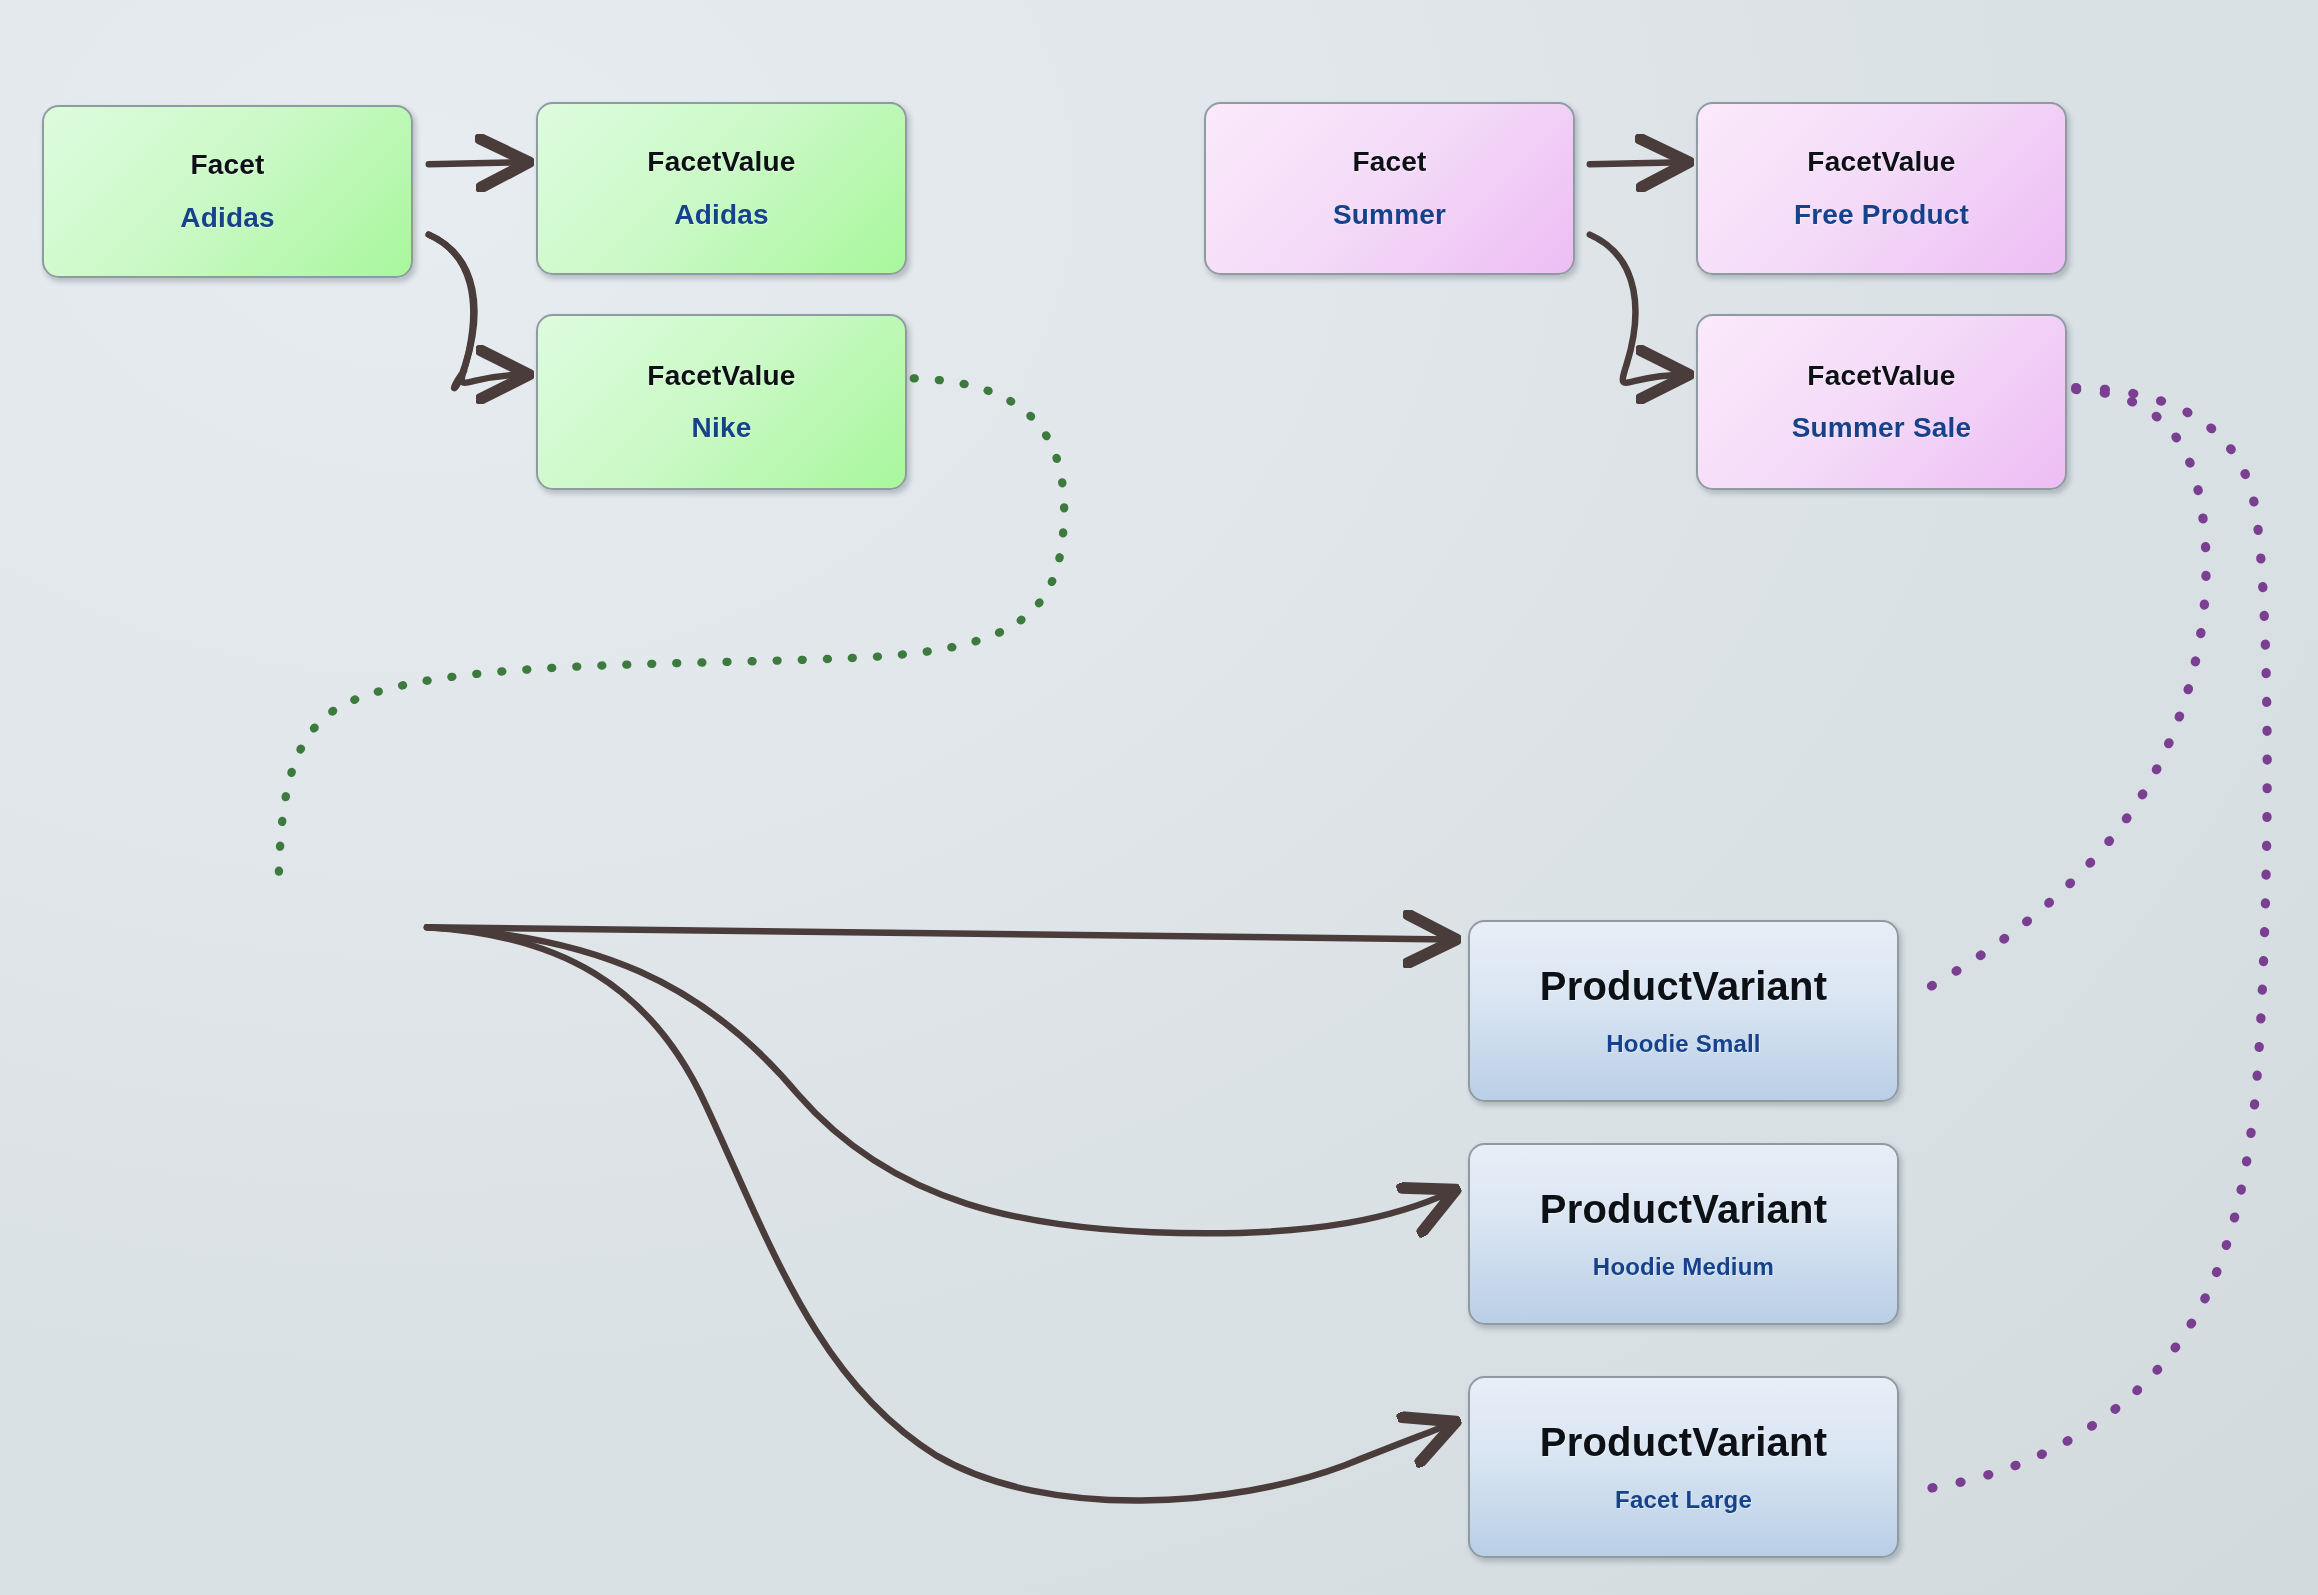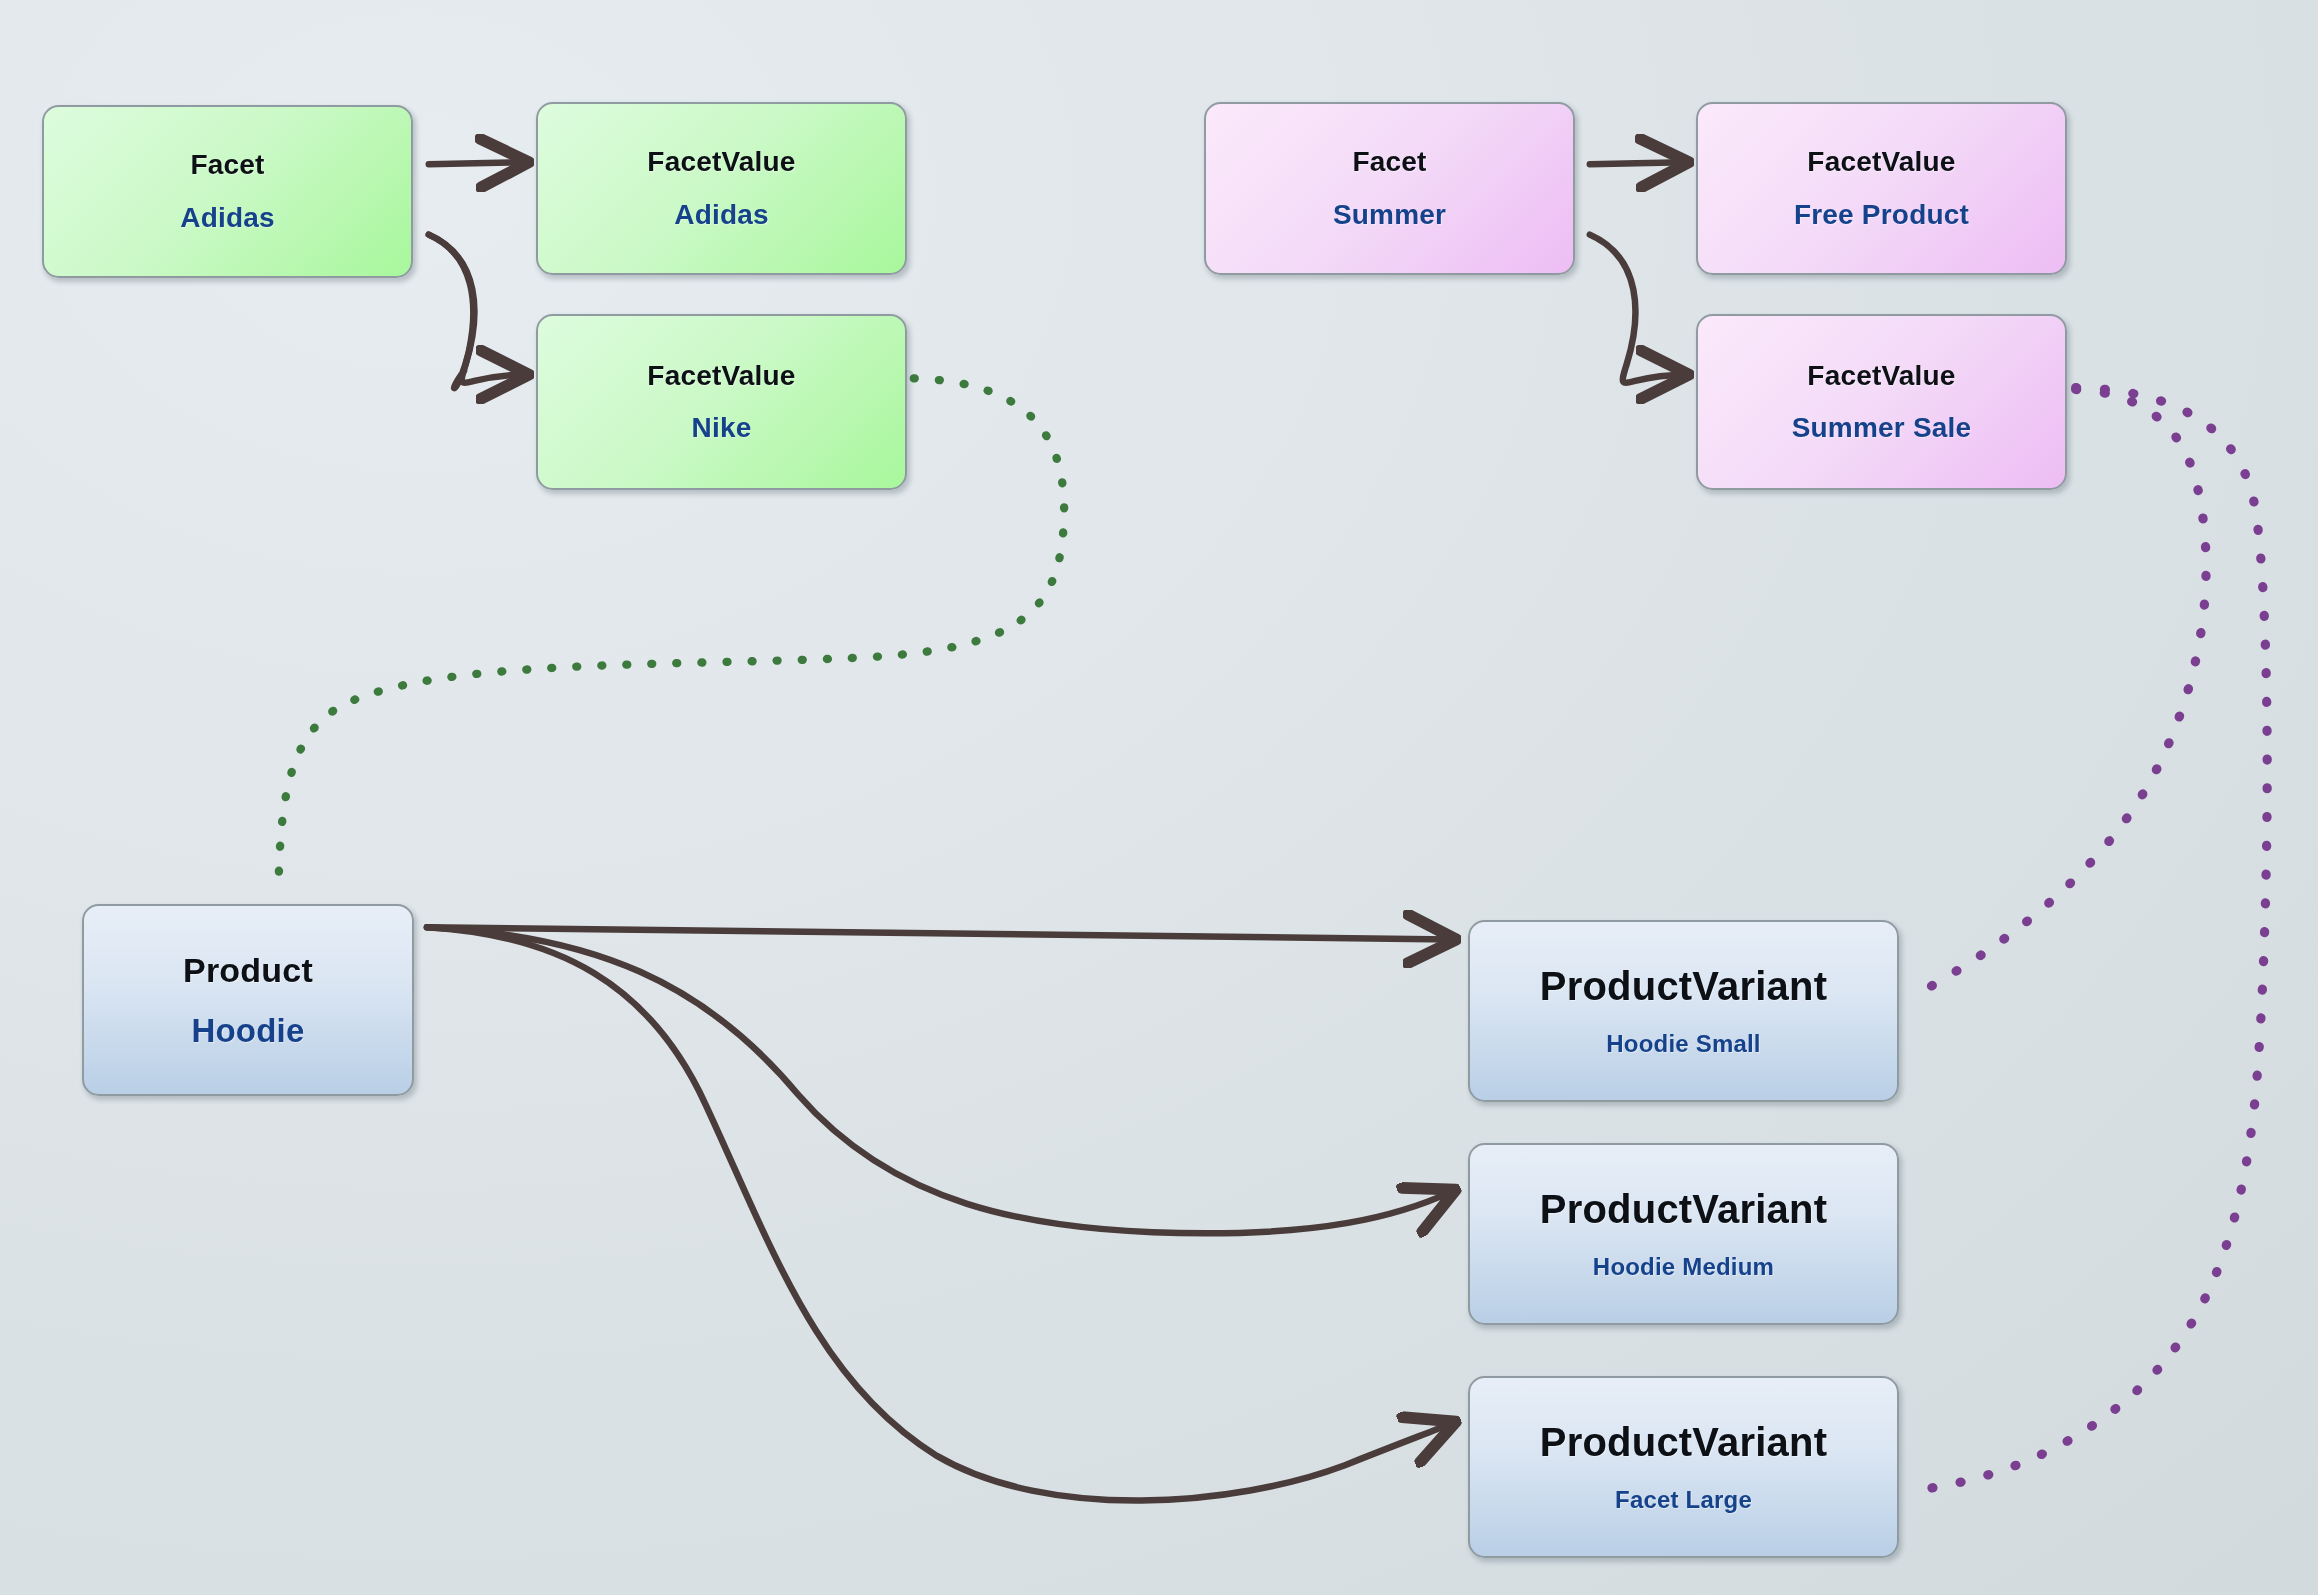--- a/index.html
+++ b/index.html
@@ -137,24 +137,20 @@
   <div class="node purple facet-box" style="left:1696px; top:102px; width:371px; height:173px;">
     <div class="type">FacetValue</div>
     <div class="val">Free Product</div>
   </div>
 
   <div class="node purple facet-box" style="left:1696px; top:314px; width:371px; height:176px;">
     <div class="type">FacetValue</div>
     <div class="val">Summer Sale</div>
   </div>
 
-  <div class="node blue product-box" style="left:82px; top:904px; width:332px; height:192px;">
-    <div class="type">Product</div>
-    <div class="val">Hoodie</div>
-  </div>
 
   <div class="node blue variant-box" style="left:1468px; top:920px; width:431px; height:182px;">
     <div class="type">ProductVariant</div>
     <div class="val">Hoodie Small</div>
   </div>
 
   <div class="node blue variant-box" style="left:1468px; top:1143px; width:431px; height:182px;">
     <div class="type">ProductVariant</div>
     <div class="val">Hoodie Medium</div>
   </div>

